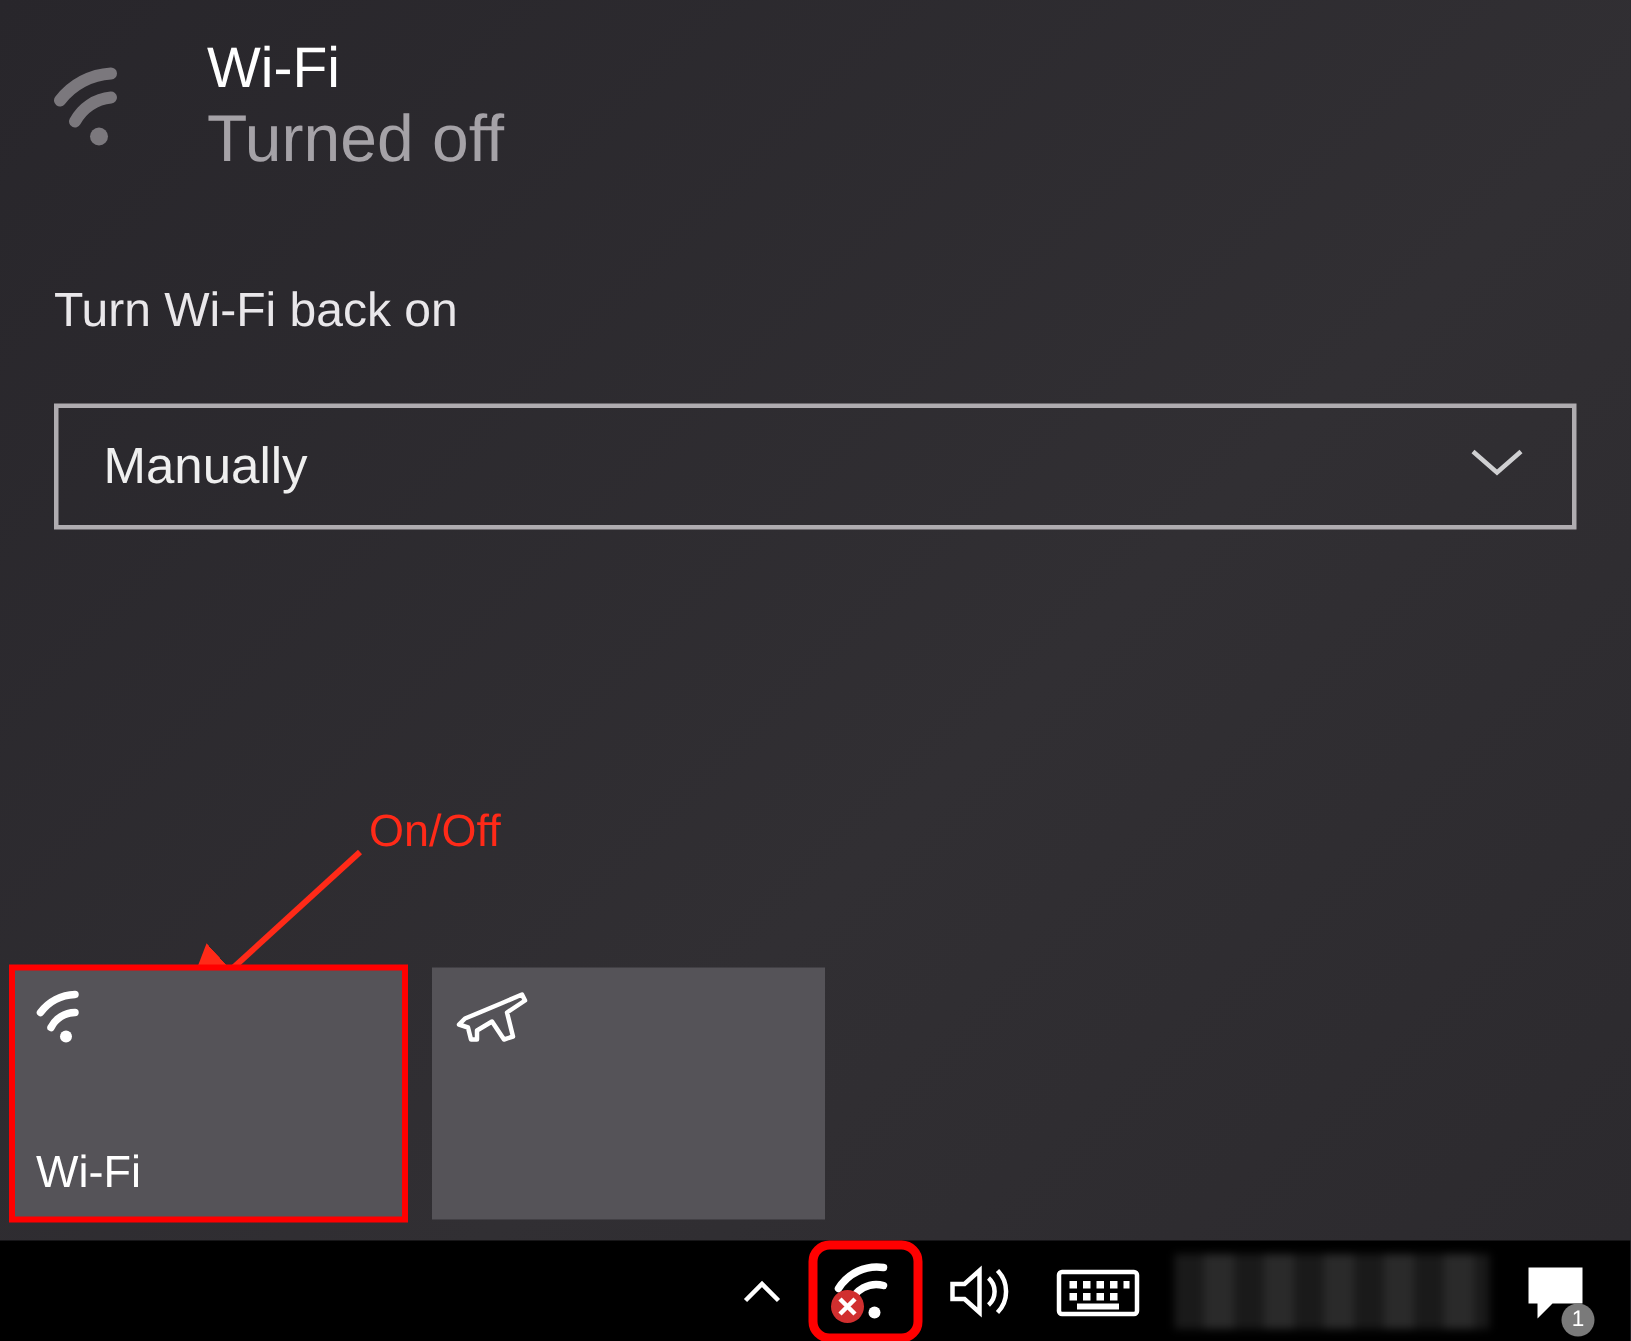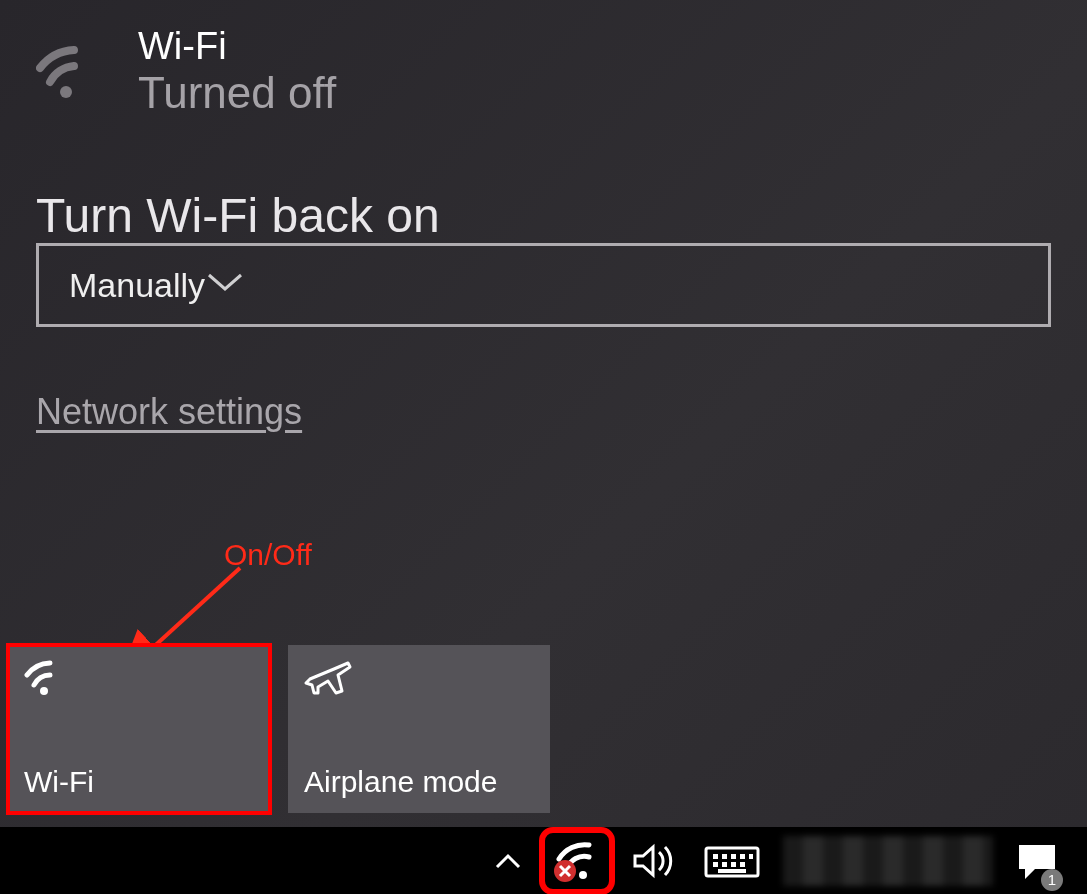--- a/index.html
+++ b/index.html
@@ -27,29 +27,30 @@
   .status-text .title {
     font-size: 38px;
     font-weight: 400;
     color: #ffffff;
   }
   .status-text .sub {
     font-size: 44px;
     color: #a5a2a7;
   }
   .turn-label {
-    font-size: 48px;
+    font-size: 32px;
     color: #e9e7ea;
+    margin-bottom: 44px;
   }
   .select {
     border: 3px solid #afacb0;
     height: 84px;
     display: flex;
     align-items: center;
-    justify-content: flex-start;
+    justify-content: space-between;
     padding: 0 30px;
     cursor: pointer;
     margin-bottom: 64px;
   }
   .select .value { font-size: 34px; color: #efefef; }
   .chev { flex: 0 0 auto; }
   .link {
     font-size: 36px;
     color: #a9a6ab;
     text-decoration: underline;
@@ -157,24 +158,23 @@
 
   <div class="select">
     <span class="value">Manually</span>
     <span class="chev">
       <svg width="40" height="24" viewBox="0 0 40 24">
         <path d="M4 4 L20 18 L36 4" fill="none" stroke="#cfcfd1" stroke-width="3"></path>
       </svg>
     </span>
   </div>
 
-  <a class="link">Network settings</a>
-
-  
-  <div class="anno-text" style="left:224px; top:538px;">On/Off</div>
+
+  
+  <div class="anno-text" style="left:246px; top:538px;">On/Off</div>
 
   
   <svg class="anno-arrow" style="left:130px; top:560px;" width="130" height="110">
     <defs>
       <marker id="ah" markerWidth="12" markerHeight="12" refX="2" refY="6" orient="auto">
         <path d="M0 0 L12 6 L0 12 Z" fill="#ff2a18"></path>
       </marker>
     </defs>
     <line x1="110" y1="8" x2="18" y2="92" stroke="#ff2a18" stroke-width="4" marker-end="url(#ah)"></line>
   </svg>
@@ -191,21 +191,20 @@
         </svg>
       </span>
       <div class="tile-label">Wi-Fi</div>
     </div>
     <div class="tile">
       <span class="tile-icon">
         <svg width="50" height="42" viewBox="0 0 50 42">
           <path d="M6 20 L30 10 L44 4 L46 8 L34 16 L38 32 L32 34 L24 22 L14 28 L14 34 L10 34 L8 26 L2 24 Z" fill="none" stroke="#ffffff" stroke-width="3" stroke-linejoin="round"></path>
         </svg>
       </span>
-      <div class="tile-label">Airplane mode</div>
     </div>
   </div>
 
 </div>
 
 <div class="taskbar">
   <div class="tray-icon">
     <svg width="30" height="20" viewBox="0 0 30 20">
       <path d="M4 16 L15 5 L26 16" fill="none" stroke="#ffffff" stroke-width="3"></path>
     </svg>

